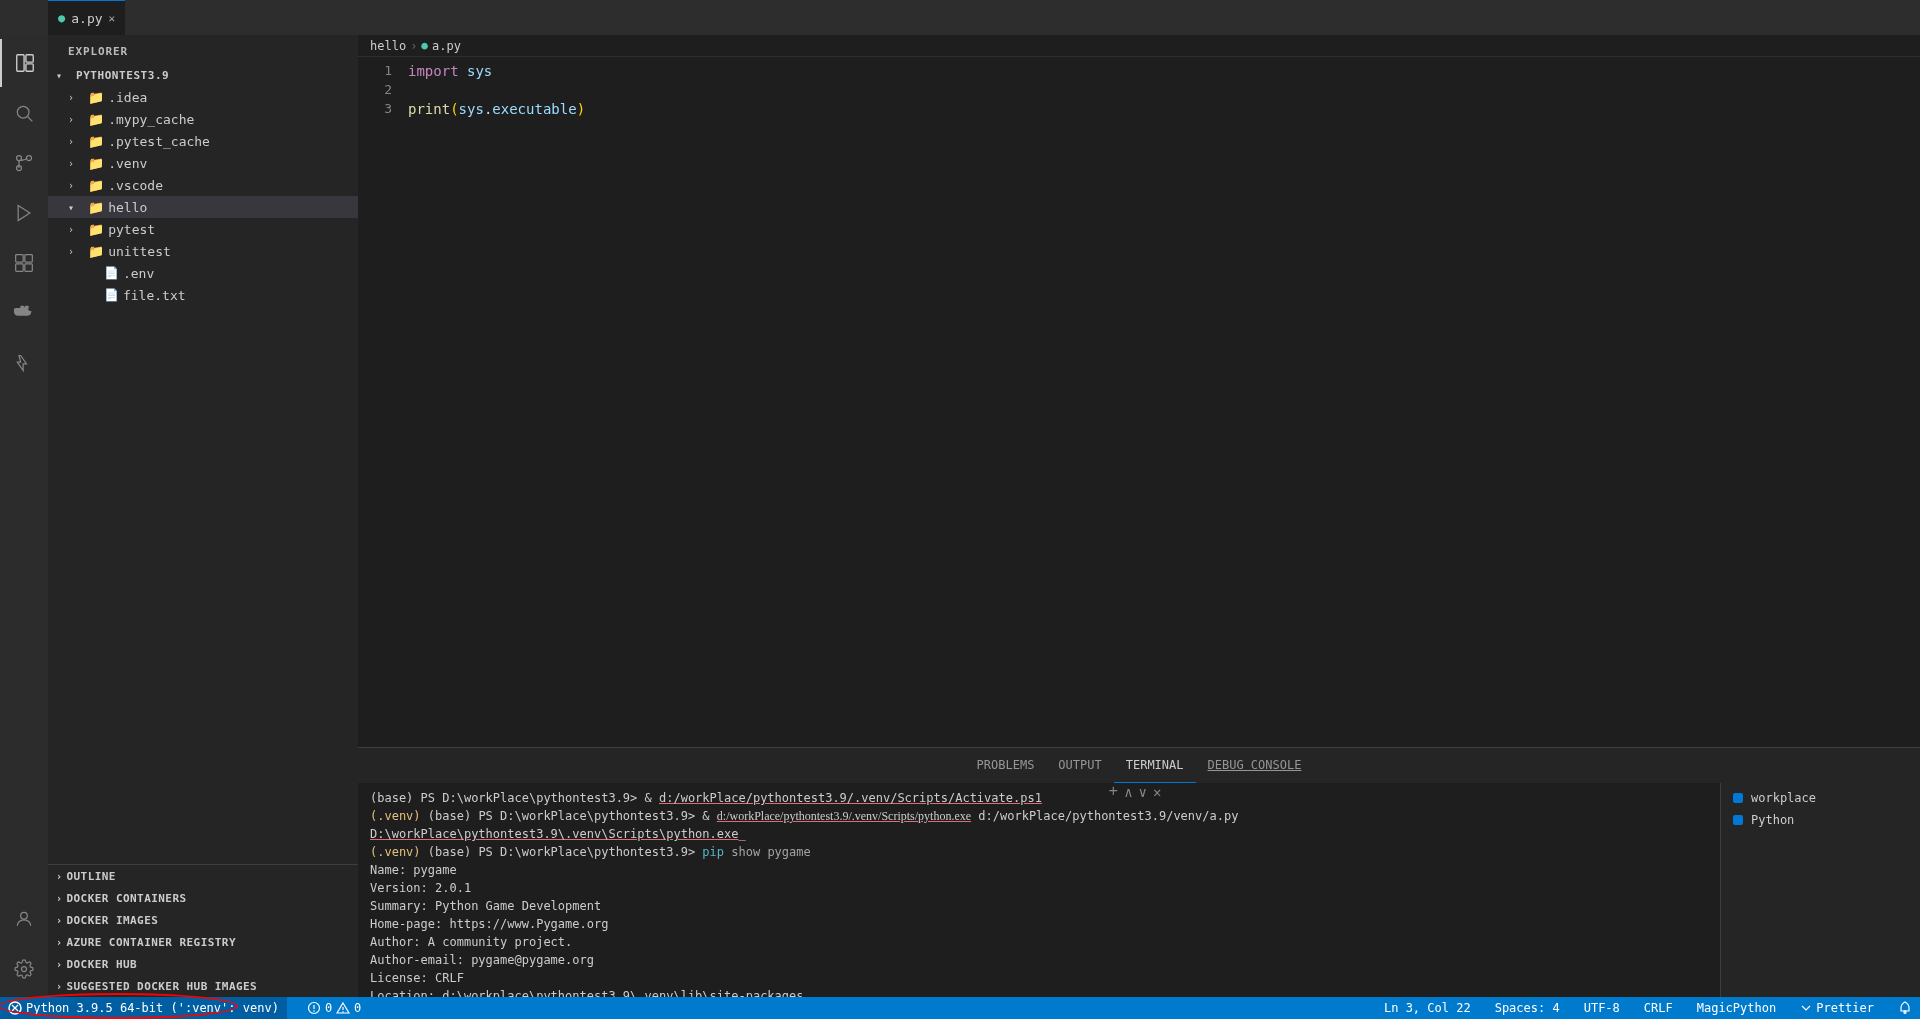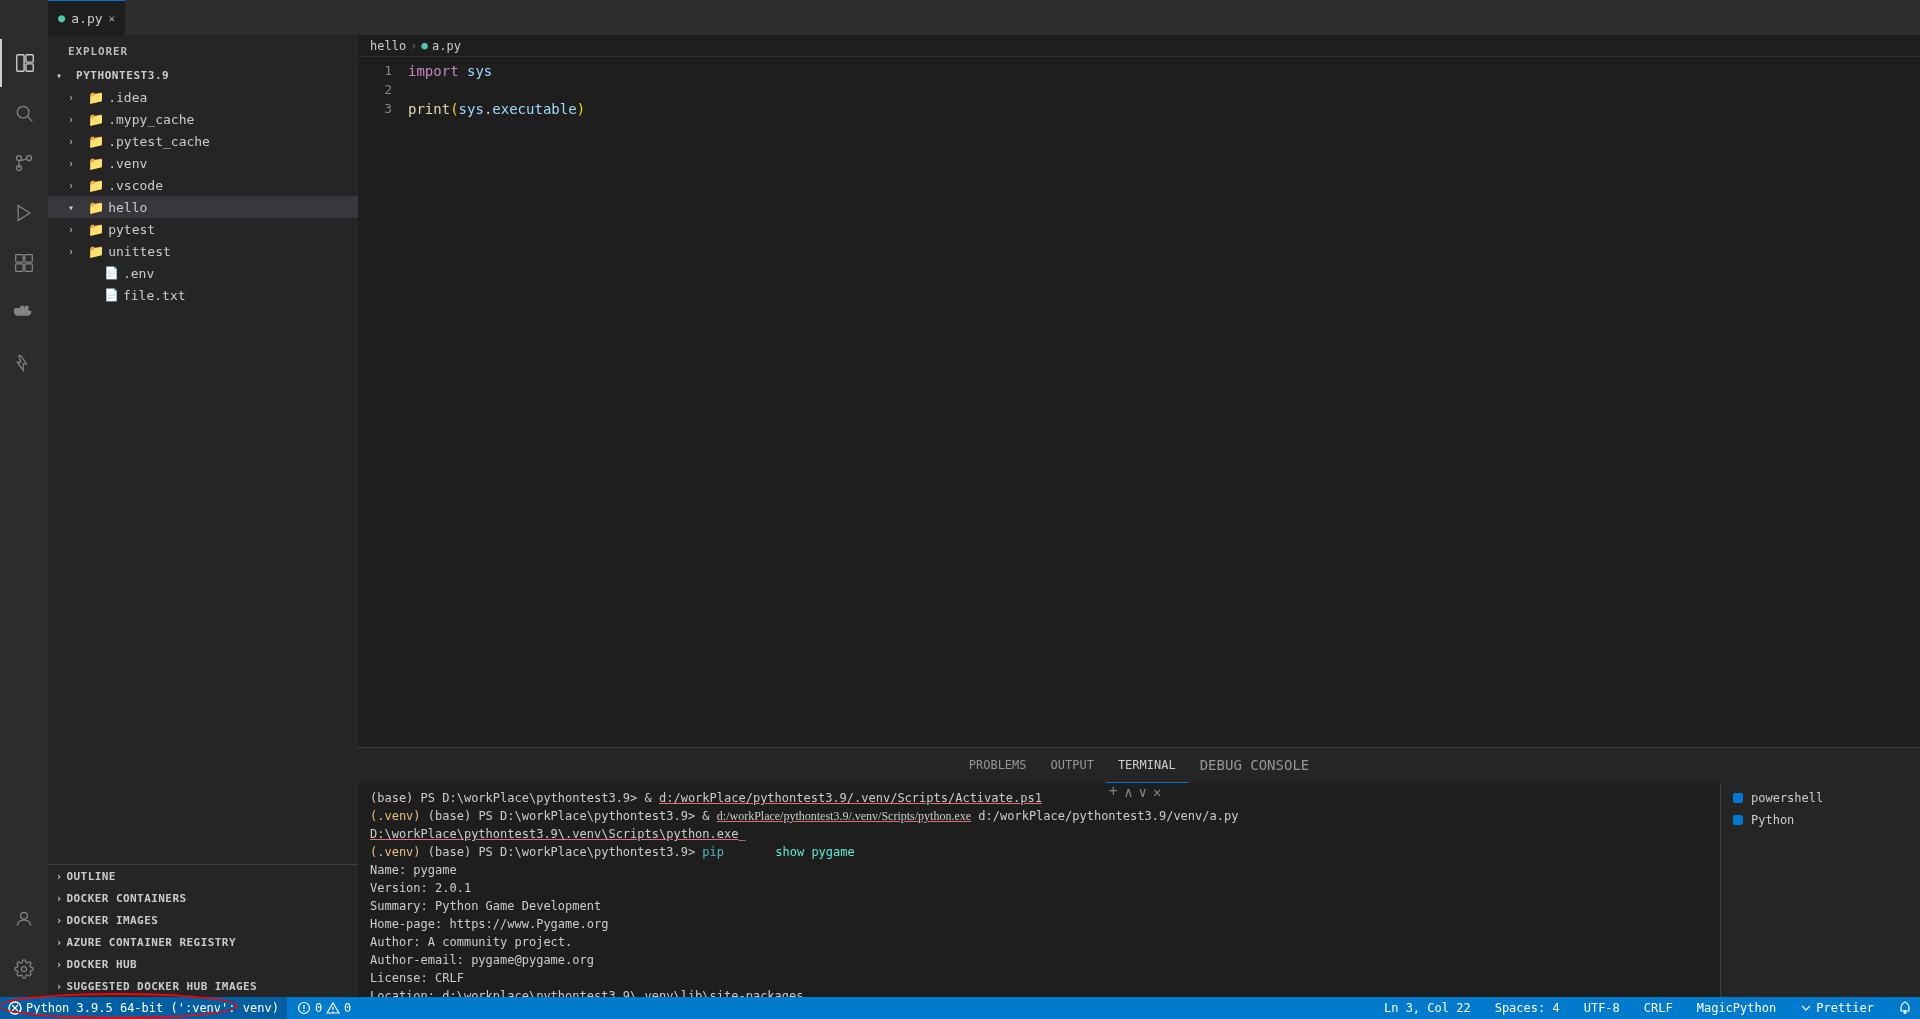--- a/index.html
+++ b/index.html
@@ -230,21 +230,21 @@
           <div style="display:flex;align-items:center;height:35px;">
             <div style="padding:0 12px;height:35px;display:flex;align-items:center;color:#969696;font-size:12px;cursor:pointer;font-family:Consolas,monospace;border-bottom:1px solid transparent;">
               <span>PROBLEMS</span>
             </div>
             <div style="padding:0 12px;height:35px;display:flex;align-items:center;color:#969696;font-size:12px;cursor:pointer;font-family:Consolas,monospace;border-bottom:1px solid transparent;">
               <span>OUTPUT</span>
             </div>
             <div style="padding:0 12px;height:35px;display:flex;align-items:center;color:#ccc;font-size:12px;cursor:pointer;font-family:Consolas,monospace;border-bottom:1px solid #0078d4;">
               <span>TERMINAL</span>
             </div>
-            <div style="padding:0 12px;height:35px;display:flex;align-items:center;color:#969696;font-size:14px;cursor:pointer;font-family:Consolas,monospace;border-bottom:1px solid transparent;">
+            <div style="padding:0 12px;height:35px;display:flex;align-items:center;color:#969696;font-size:12px;cursor:pointer;font-family:Consolas,monospace;border-bottom:1px solid transparent;text-decoration:underline;">
               <span>DEBUG CONSOLE</span>
             </div>
           </div>
           <div style="display:flex;align-items:center;gap:6px;color:#858585;font-size:16px;padding-right:8px;">
             <span style="cursor:pointer;font-size:16px;" title="New Terminal">+</span>
             <span style="cursor:pointer;font-size:14px;" title="Maximize">∧</span>
             <span style="cursor:pointer;font-size:14px;" title="Minimize">∨</span>
             <span style="cursor:pointer;font-size:14px;" title="Close">✕</span>
           </div>
         </div>
@@ -258,56 +258,56 @@
 
             <div>
               <span style="color:#e5c07b;">(.venv)</span><span style="color:#ccc;"> (base) PS D:\workPlace\pythontest3.9&gt; &amp; </span><span style="color:#ccc;text-decoration:underline;text-decoration-color:#e06c75;font-family:Liberation Serif, serif;">d:/workPlace/pythontest3.9/.venv/Scripts/python.exe</span><span style="color:#ccc;"> d:/workPlace/pythontest3.9/venv/a.py</span>
             </div>
 
             <div>
               <span style="color:#ccc;text-decoration:underline;text-decoration-color:#e06c75;">D:\workPlace\pythontest3.9\.venv\Scripts\python.exe</span><span style="color:#ccc;">_</span>
             </div>
 
             <div>
-              <span style="color:#e5c07b;">(.venv)</span><span style="color:#ccc;"> (base) PS D:\workPlace\pythontest3.9&gt; </span><span style="color:#56b6c2;">pip</span><span style="color:#5eead4;padding-left:44px;"> show pygame</span>
+              <span style="color:#e5c07b;">(.venv)</span><span style="color:#ccc;"> (base) PS D:\workPlace\pythontest3.9&gt; </span><span style="color:#56b6c2;">pip</span><span style="color:#a3a3a3;"> show pygame</span>
             </div>
 
             <div><span style="color:#ccc;">Name: pygame</span></div>
             <div><span style="color:#ccc;">Version: 2.0.1</span></div>
             <div><span style="color:#ccc;">Summary: Python Game Development</span></div>
             <div><span style="color:#ccc;">Home-page: https://www.Pygame.org</span></div>
             <div><span style="color:#ccc;">Author: A community project.</span></div>
             <div><span style="color:#ccc;">Author-email: pygame@pygame.org</span></div>
             <div><span style="color:#ccc;">License: CRLF</span></div>
             <div><span style="color:#ccc;text-decoration:underline;text-decoration-color:#e06c75;">Location: d:\workplace\pythontest3.9\.venv\lib\site-packages</span></div>
 
           </div>
 
           <div style="width:200px;background:#252526;border-left:1px solid #3e3e42;padding:4px 0;font-family:Consolas,monospace;">
             <div style="display:flex;align-items:center;height:22px;padding:0 12px;gap:8px;color:#ccc;font-size:12px;cursor:pointer;">
               <svg width="10" height="10" viewBox="0 0 10 10">
                   <rect width="10" height="10" rx="2" fill="#0078d4"></rect>
                 </svg>
-              <span>powershell</span>
+              <span>workplace</span>
             </div>
             <div style="display:flex;align-items:center;height:22px;padding:0 12px;gap:8px;color:#ccc;font-size:12px;cursor:pointer;">
               <svg width="10" height="10" viewBox="0 0 10 10">
                   <rect width="10" height="10" rx="2" fill="#0078d4"></rect>
                 </svg>
               <span>Python</span>
             </div>
           </div>
         </div>
       </div>
 
     </div>
   </div>
 
   <div style="height:22px;background:#007acc;display:flex;align-items:center;justify-content:space-between;flex-shrink:0;font-size:12px;color:#fff;font-family:Consolas,monospace;">
-    <div style="display:flex;gap:2px;position:relative;">
+    <div style="display:flex;gap:12px;position:relative;">
 
       <div style="display:flex;align-items:center;padding:0 8px;height:22px;gap:4px;cursor:pointer;background:#005fa3;position:relative;">
         <svg width="14" height="14" viewBox="0 0 14 14" fill="none">
             <circle cx="7" cy="7" r="6" stroke="#fff" stroke-width="1.5"></circle>
             <line x1="4" y1="4" x2="10" y2="10" stroke="#fff" stroke-width="1.2"></line>
             <line x1="10" y1="4" x2="4" y2="10" stroke="#fff" stroke-width="1.2"></line>
           </svg>
         <span>Python 3.9.5 64-bit (':venv': venv)</span>
 
         <div style="position:absolute;border:2px solid red;border-radius:50%;width:240px;height:26px;top:-4px;left:-2px;pointer-events:none;"></div>

